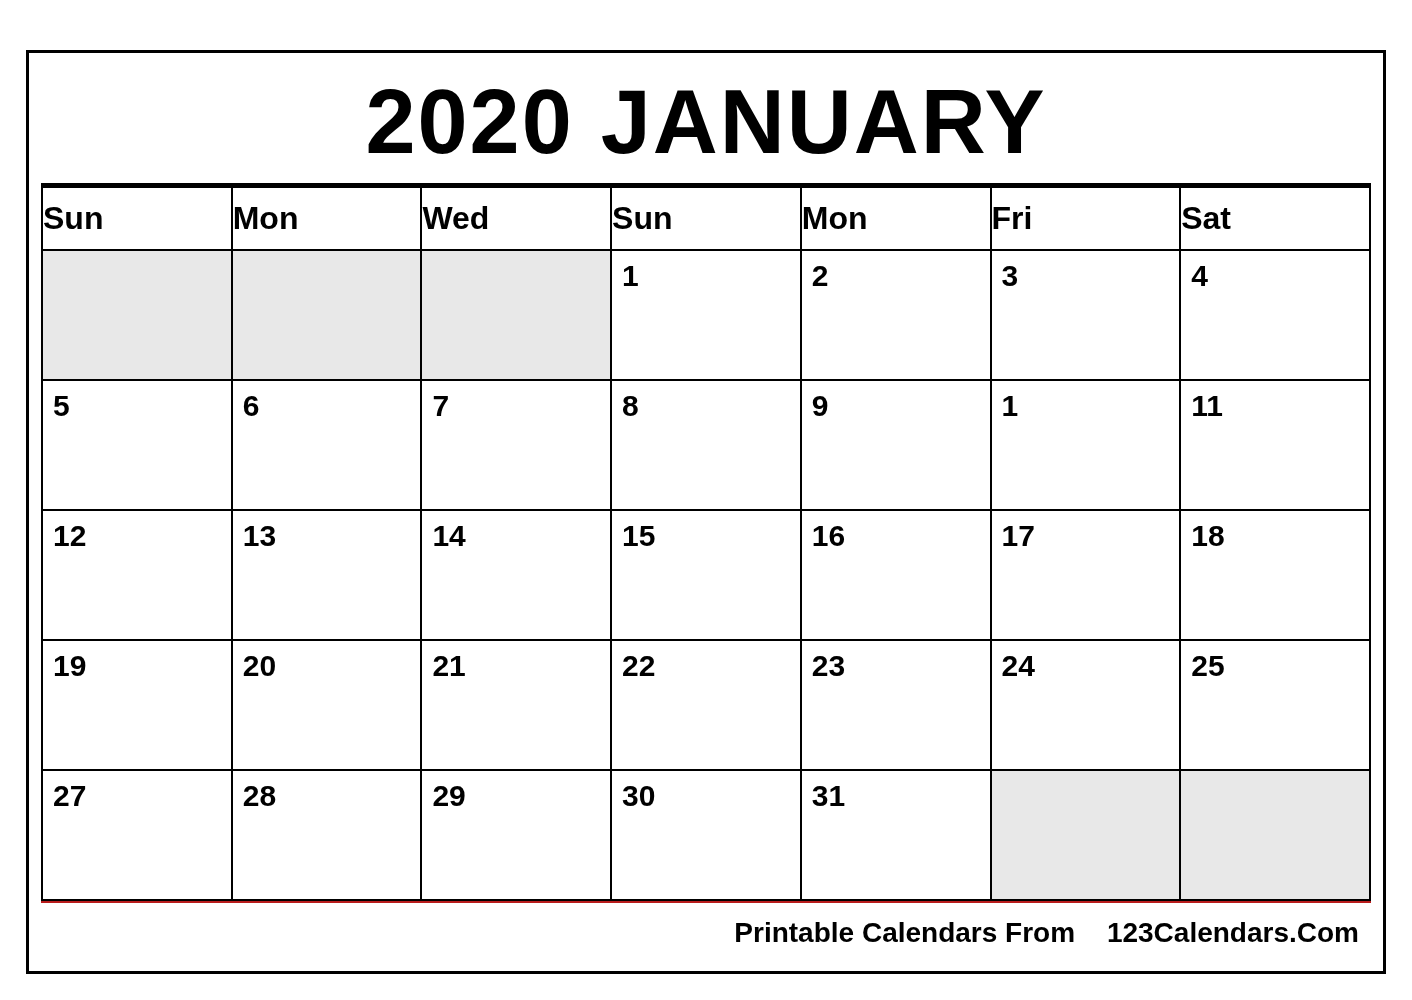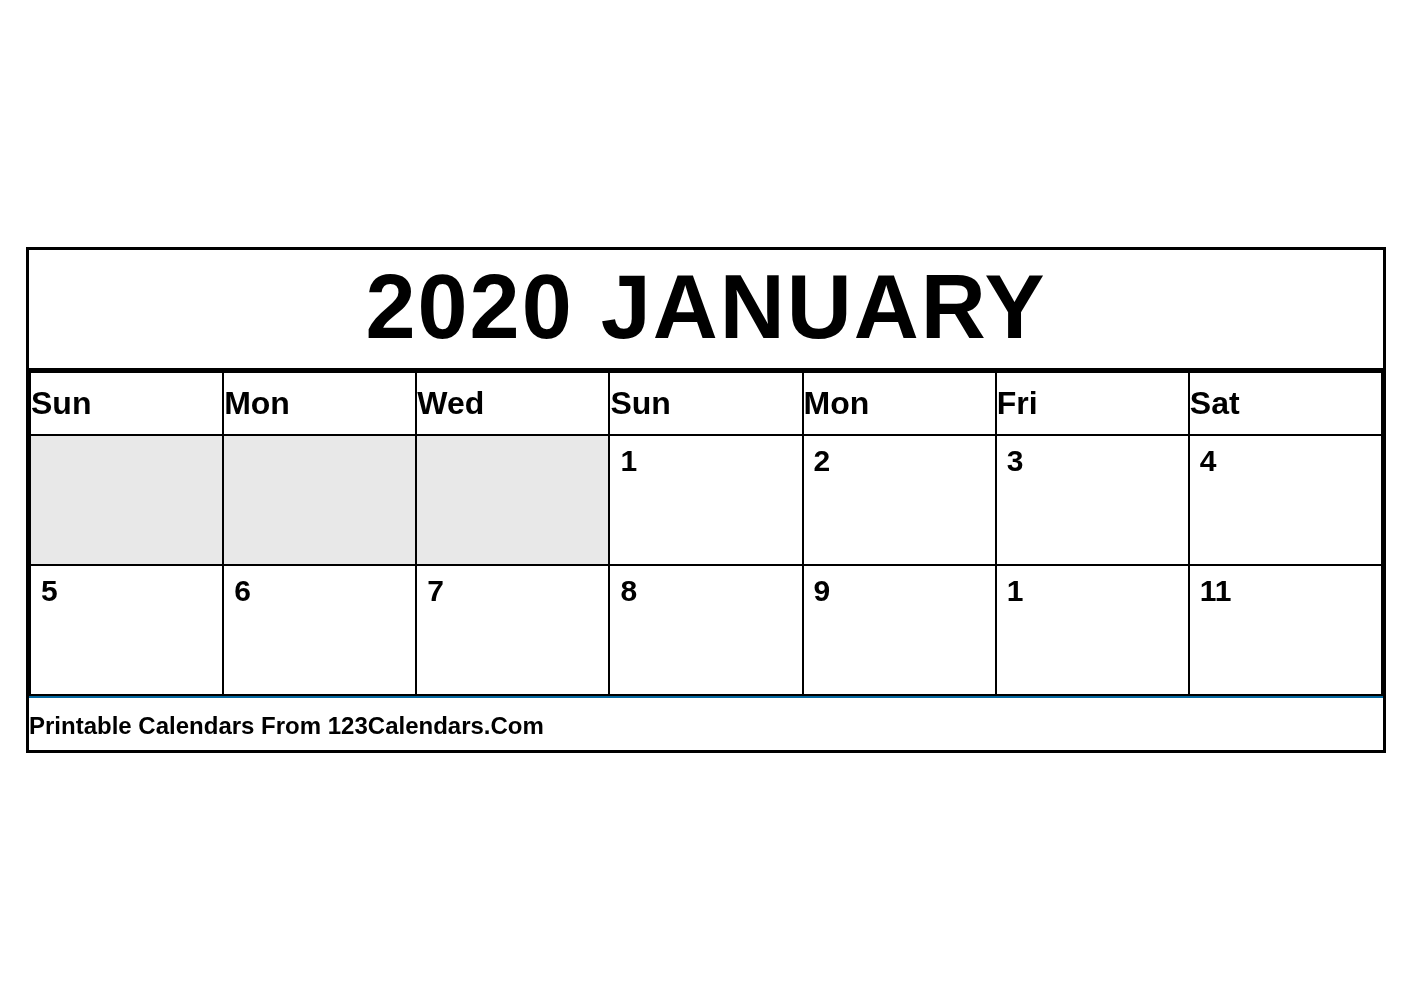--- a/index.html
+++ b/index.html
@@ -1,15 +1,15 @@
 <!DOCTYPE html>
 <html><head>
   <meta charset="utf-8">
   <style>
-    * { margin: 0; padding: 0; box-sizing: border-box; }
+    * { margin: 0; padding: 12px; box-sizing: border-box; }
     body {
       background: #fff;
       display: flex;
       justify-content: center;
       align-items: center;
       min-height: 100vh;
       font-family: Arial, Helvetica, sans-serif;
     }
     .calendar-wrapper {
       width: 1360px;
@@ -42,24 +42,24 @@
       height: 130px;
       vertical-align: top;
       padding: 8px 10px;
       font-size: 30px;
       font-weight: 700;
     }
     .calendar-grid td.empty {
       background: #e8e8e8;
     }
     .footer {
-      text-align: left;
+      text-align: right;
       padding: 14px 0 10px;
-      font-size: 24px;
-      border-top: 2px solid #0369a1;
+      font-size: 28px;
+      border-top: 2px solid #b91c1c;
     }
     .footer span {
       font-weight: 900;
     }
   </style>
 </head>
 <body>
 
 <div class="calendar-wrapper">
   <div class="calendar-title">2020 JANUARY</div>
@@ -87,18 +87,45 @@
         </tr>
         <tr>
           <td>5</td>
           <td>6</td>
           <td>7</td>
           <td>8</td>
           <td>9</td>
           <td>1</td>
           <td>11</td>
         </tr>
+        <tr>
+          <td>12</td>
+          <td>13</td>
+          <td>14</td>
+          <td>15</td>
+          <td>16</td>
+          <td>17</td>
+          <td>18</td>
+        </tr>
+        <tr>
+          <td>19</td>
+          <td>20</td>
+          <td>21</td>
+          <td>22</td>
+          <td>23</td>
+          <td>24</td>
+          <td>25</td>
+        </tr>
+        <tr>
+          <td>27</td>
+          <td>28</td>
+          <td>29</td>
+          <td>30</td>
+          <td>31</td>
+          <td class="empty"></td>
+          <td class="empty"></td>
+        </tr>
       </tbody>
   </table>
   <div class="footer">
     <span>Printable Calendars From </span><span style="font-weight:900;">123Calendars.Com</span>
   </div>
 </div>
 
 </body></html>

